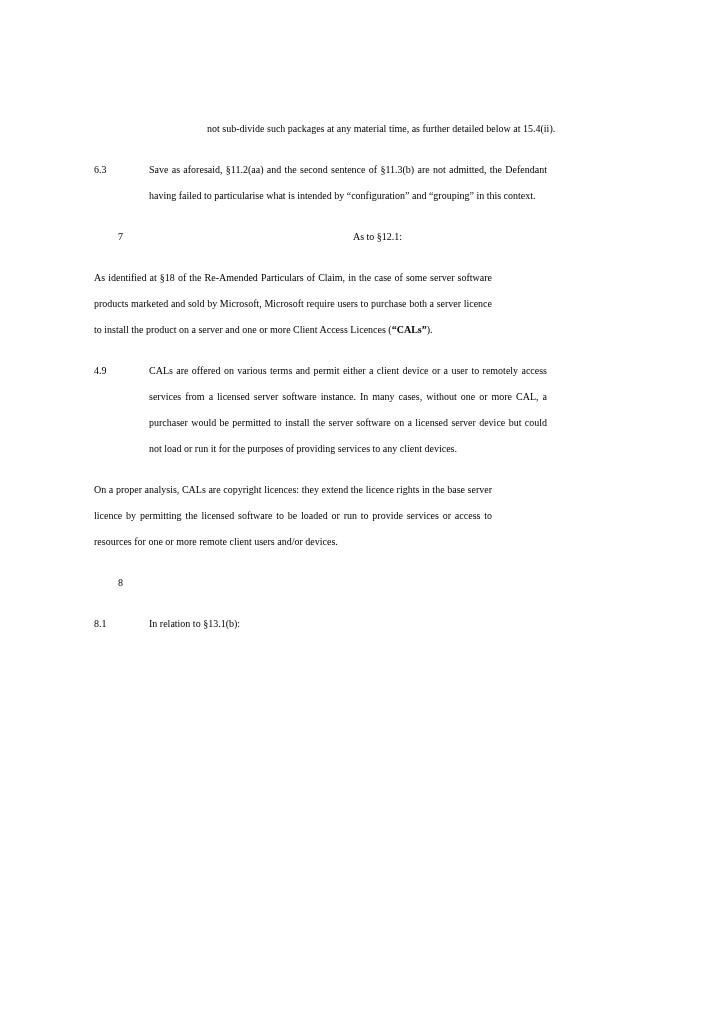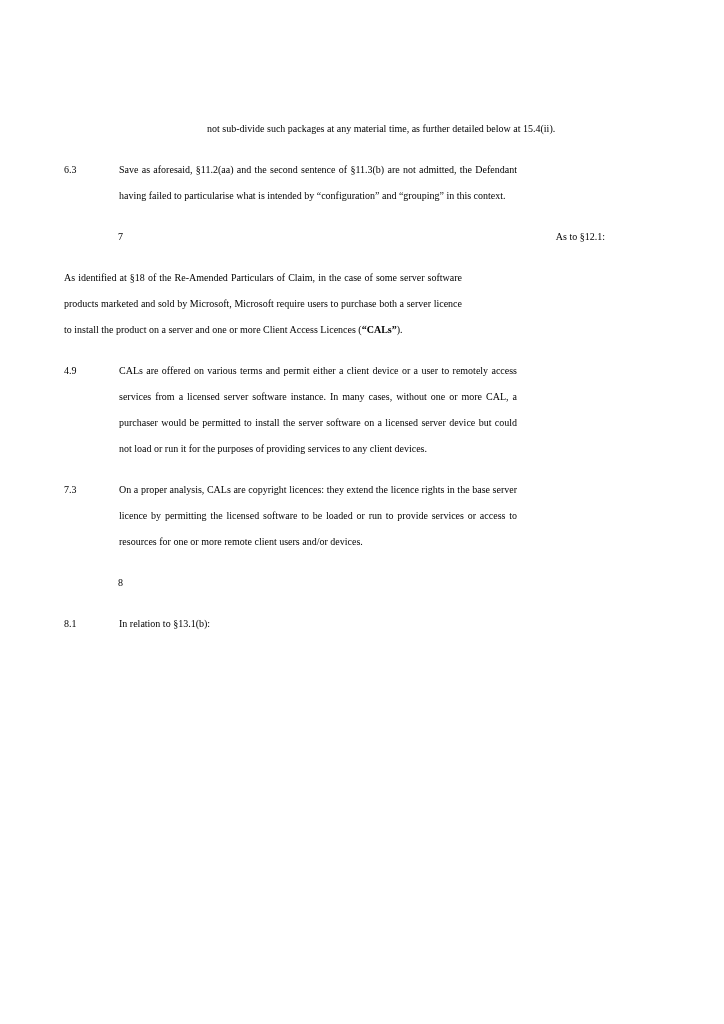--- a/index.html
+++ b/index.html
@@ -36,24 +36,24 @@
     line-height: 26px;
   }
   .para.level-1 {
     padding-left: 118px;
   }
   .para.level-1 .num {
     width: 32px;
   }
   .para.level-1 .body {
     width: 455px;
-    text-align: right;
+    text-align: center;
   }
   .para.level-2 {
-    padding-left: 64px;
+    padding-left: 94px;
   }
   .para.level-2 .num {
     width: 55px;
   }
   .para.level-2 .body {
     width: 398px;
     text-align: justify;
   }
   .para.continuation {
     padding-left: 207px;
@@ -98,21 +98,20 @@
     <div class="para level-2">
       <div class="body"><span>As identified at §18 of the Re-Amended Particulars of Claim, in the case of some server software products marketed and sold by Microsoft, Microsoft require users to purchase both a server licence to install the product on a server and one or more Client Access Licences (</span><span class="bold">“CALs”</span><span>).</span></div>
     </div>
 
     <div class="para level-2">
       <div class="num">4.9</div>
       <div class="body">CALs are offered on various terms and permit either a client device or a user to remotely access services from a licensed server software instance. In many cases, without one or more CAL, a purchaser would be permitted to install the server software on a licensed server device but could not load or run it for the purposes of providing services to any client devices.</div>
     </div>
 
     <div class="para level-2">
-      <div class="num">7.3</div>
       <div class="body">On a proper analysis, CALs are copyright licences: they extend the licence rights in the base server licence by permitting the licensed software to be loaded or run to provide services or access to resources for one or more remote client users and/or devices.</div>
     </div>
 
 
     <div class="para level-1">
       <div class="num">8</div>
     </div>
 
     <div class="para level-2">
       <div class="num">8.1</div>

